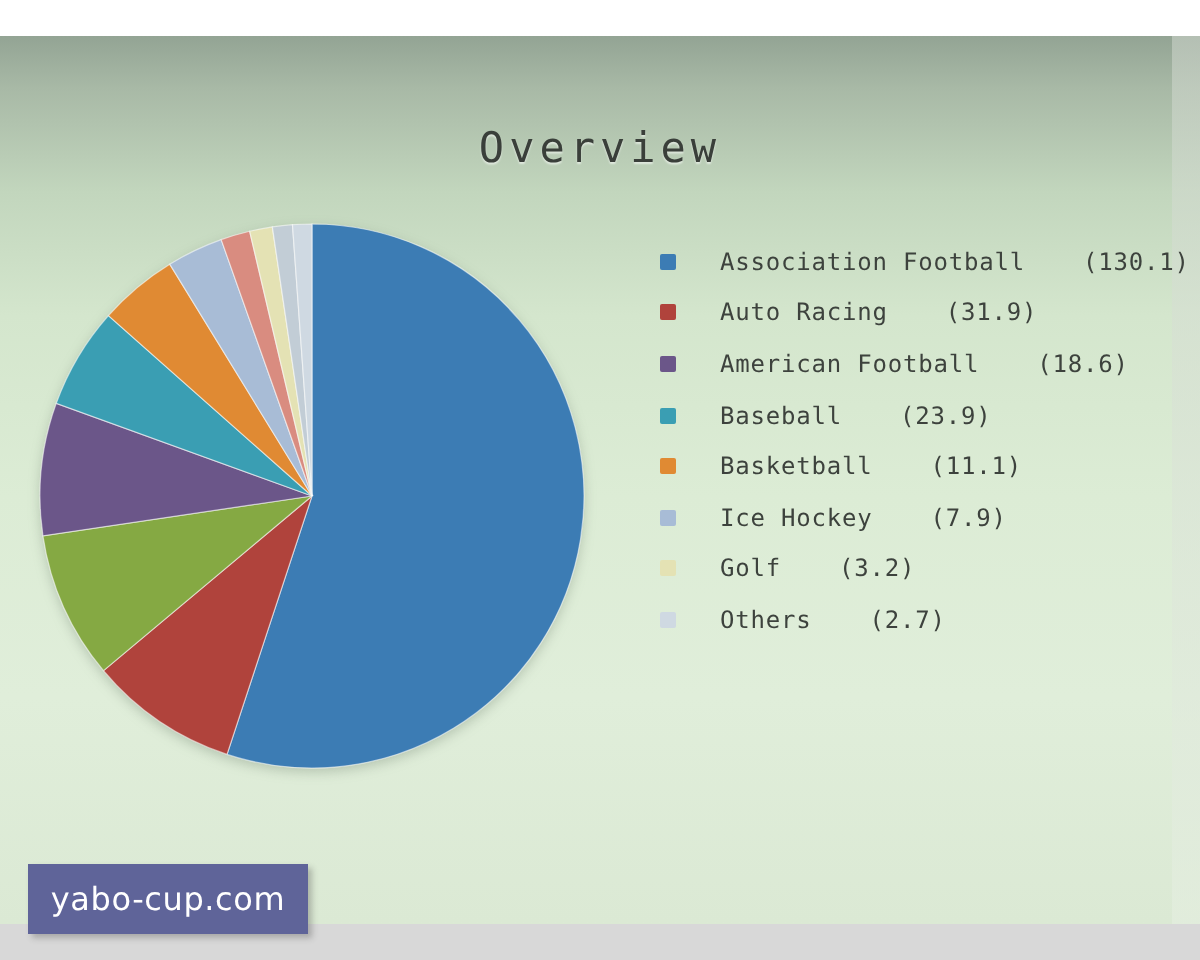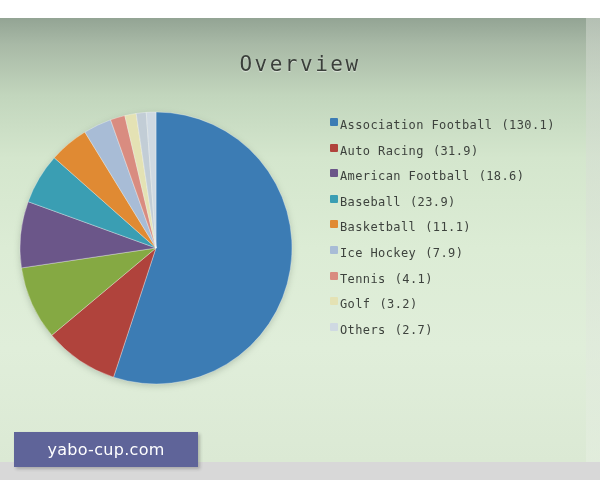--- a/index.html
+++ b/index.html
@@ -52,21 +52,21 @@
     right: 0; top: 18px;
     width: 14px; height: 444px;
     background: linear-gradient(to bottom, #cfd6cd, #e6efe2);
     opacity: .55;
   }
 
   
   #chart-title {
     position: absolute;
     left: 0;
-    top: 52px;
+    top: 62px;
     width: 600px;
     text-align: center;
     font-family: "DejaVu Sans Mono", monospace;
     font-size: 21px;
     letter-spacing: 2.5px;
     color: #3a3f3a;
     text-shadow: 0 1px 1px rgba(255,255,255,.55);
   }
 
   
@@ -86,22 +86,24 @@
 
   
   #legend {
     position: absolute;
     left: 330px;
     top: 118px;
     width: 262px;
   }
   .legend-row {
     display: flex;
+    align-items: center;
     height: 25.6px;
     white-space: nowrap;
+    gap: 20px;
   }
   .legend-swatch {
     width: 8px;
     height: 8px;
     flex: 0 0 8px;
     margin-right: 2px;
     border-radius: 1px;
   }
   .legend-label {
     font-family: "DejaVu Sans Mono", monospace;
@@ -115,21 +117,21 @@
     color: #3d423d;
     letter-spacing: .4px;
     margin-left: 9px;
   }
 
   
   #watermark {
     position: absolute;
     left: 14px;
     top: 432px;
-    width: 184px;
+    width: 140px;
     height: 35px;
     background: #5f6499;
     display: flex;
     align-items: center;
     justify-content: center;
     box-shadow: 2px 2px 3px rgba(60,60,60,.3);
   }
   #watermark-text {
     font-family: "DejaVu Sans", sans-serif;
     font-size: 16px;
@@ -192,25 +194,20 @@
         <span class="legend-swatch" style="background: rgb(224, 138, 51);"></span>
         <span class="legend-label">Basketball</span>
         <span class="legend-value">(11.1)</span>
       </div>
       <div class="legend-row">
         <span class="legend-swatch" style="background: rgb(168, 188, 214);"></span>
         <span class="legend-label">Ice Hockey</span>
         <span class="legend-value">(7.9)</span>
       </div>
       <div class="legend-row">
-        <span class="legend-swatch" style="background: rgb(217, 140, 128);"></span>
-        <span class="legend-label">Tennis</span>
-        <span class="legend-value">(4.1)</span>
-      </div>
-      <div class="legend-row">
         <span class="legend-swatch" style="background: rgb(228, 226, 180);"></span>
         <span class="legend-label">Golf</span>
         <span class="legend-value">(3.2)</span>
       </div>
       <div class="legend-row">
         <span class="legend-swatch" style="background: rgb(207, 217, 226);"></span>
         <span class="legend-label">Others</span>
         <span class="legend-value">(2.7)</span>
       </div>
     </div>

